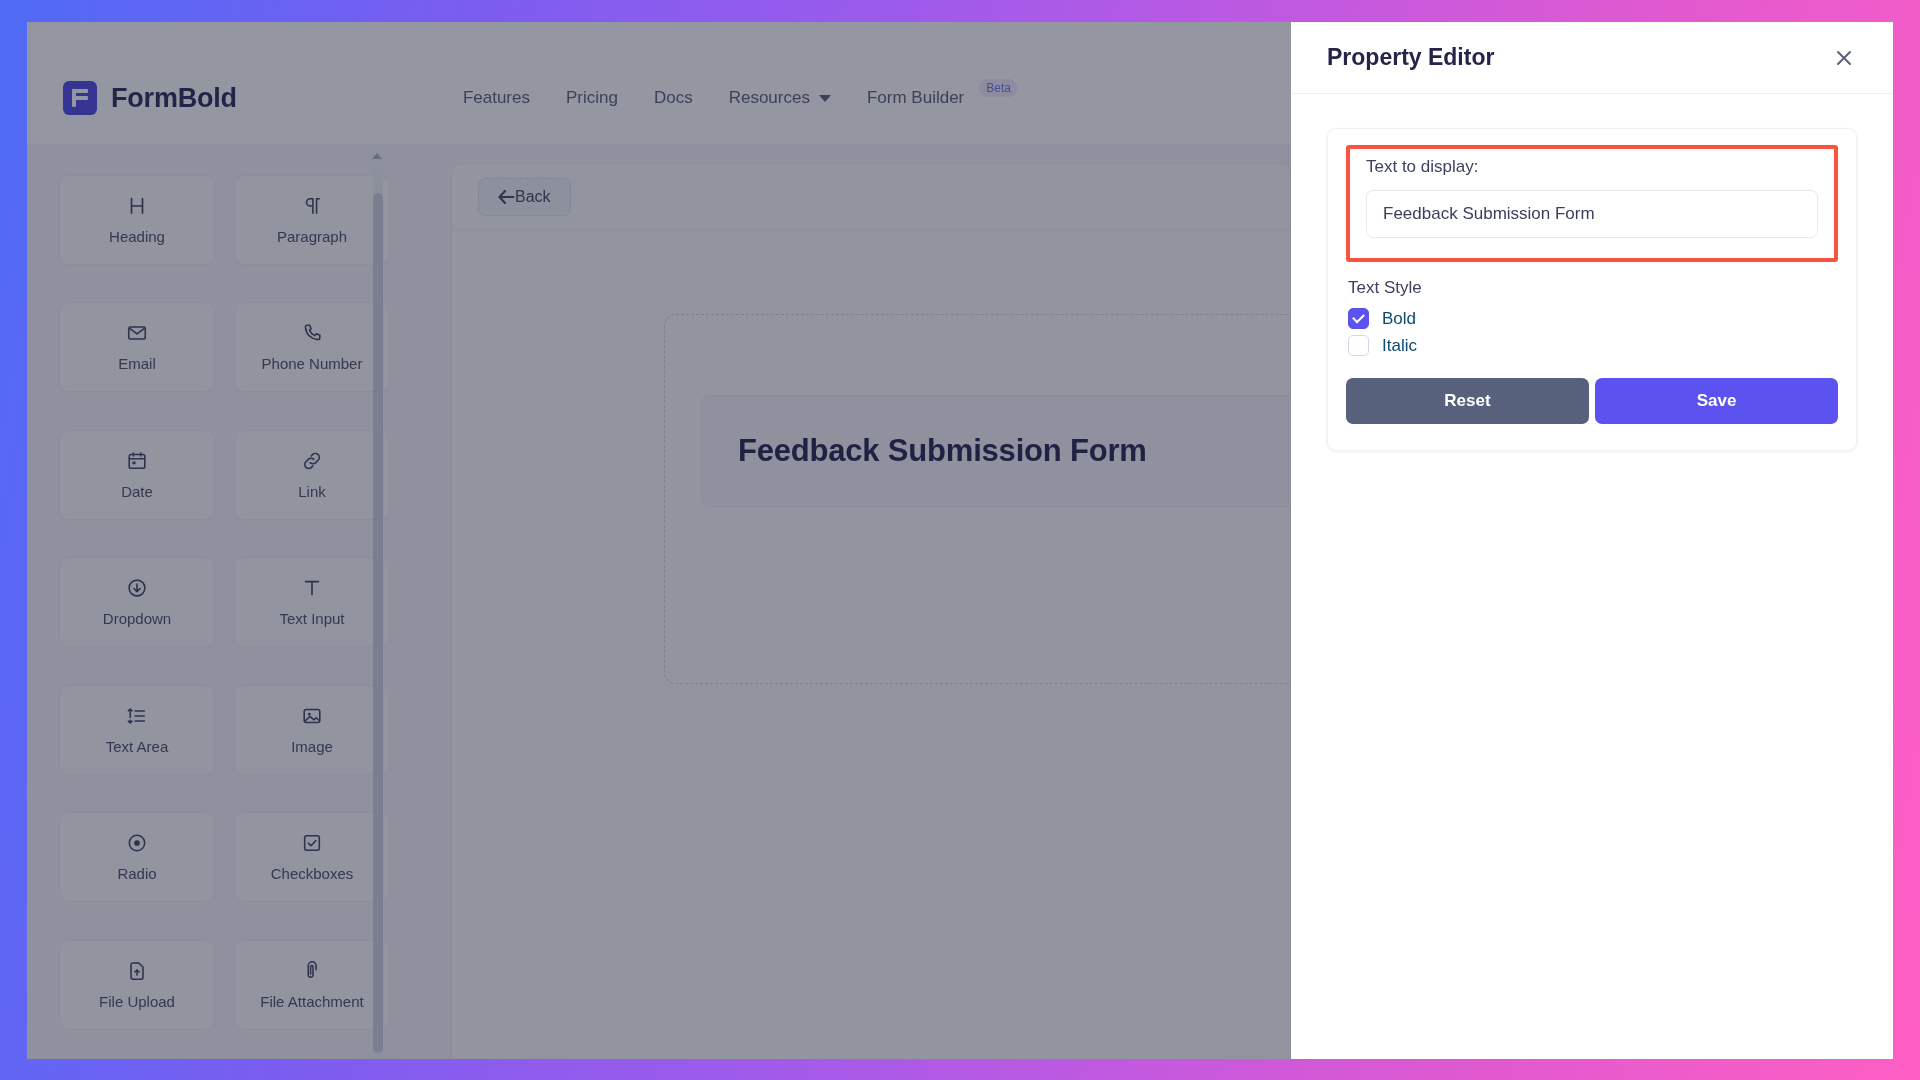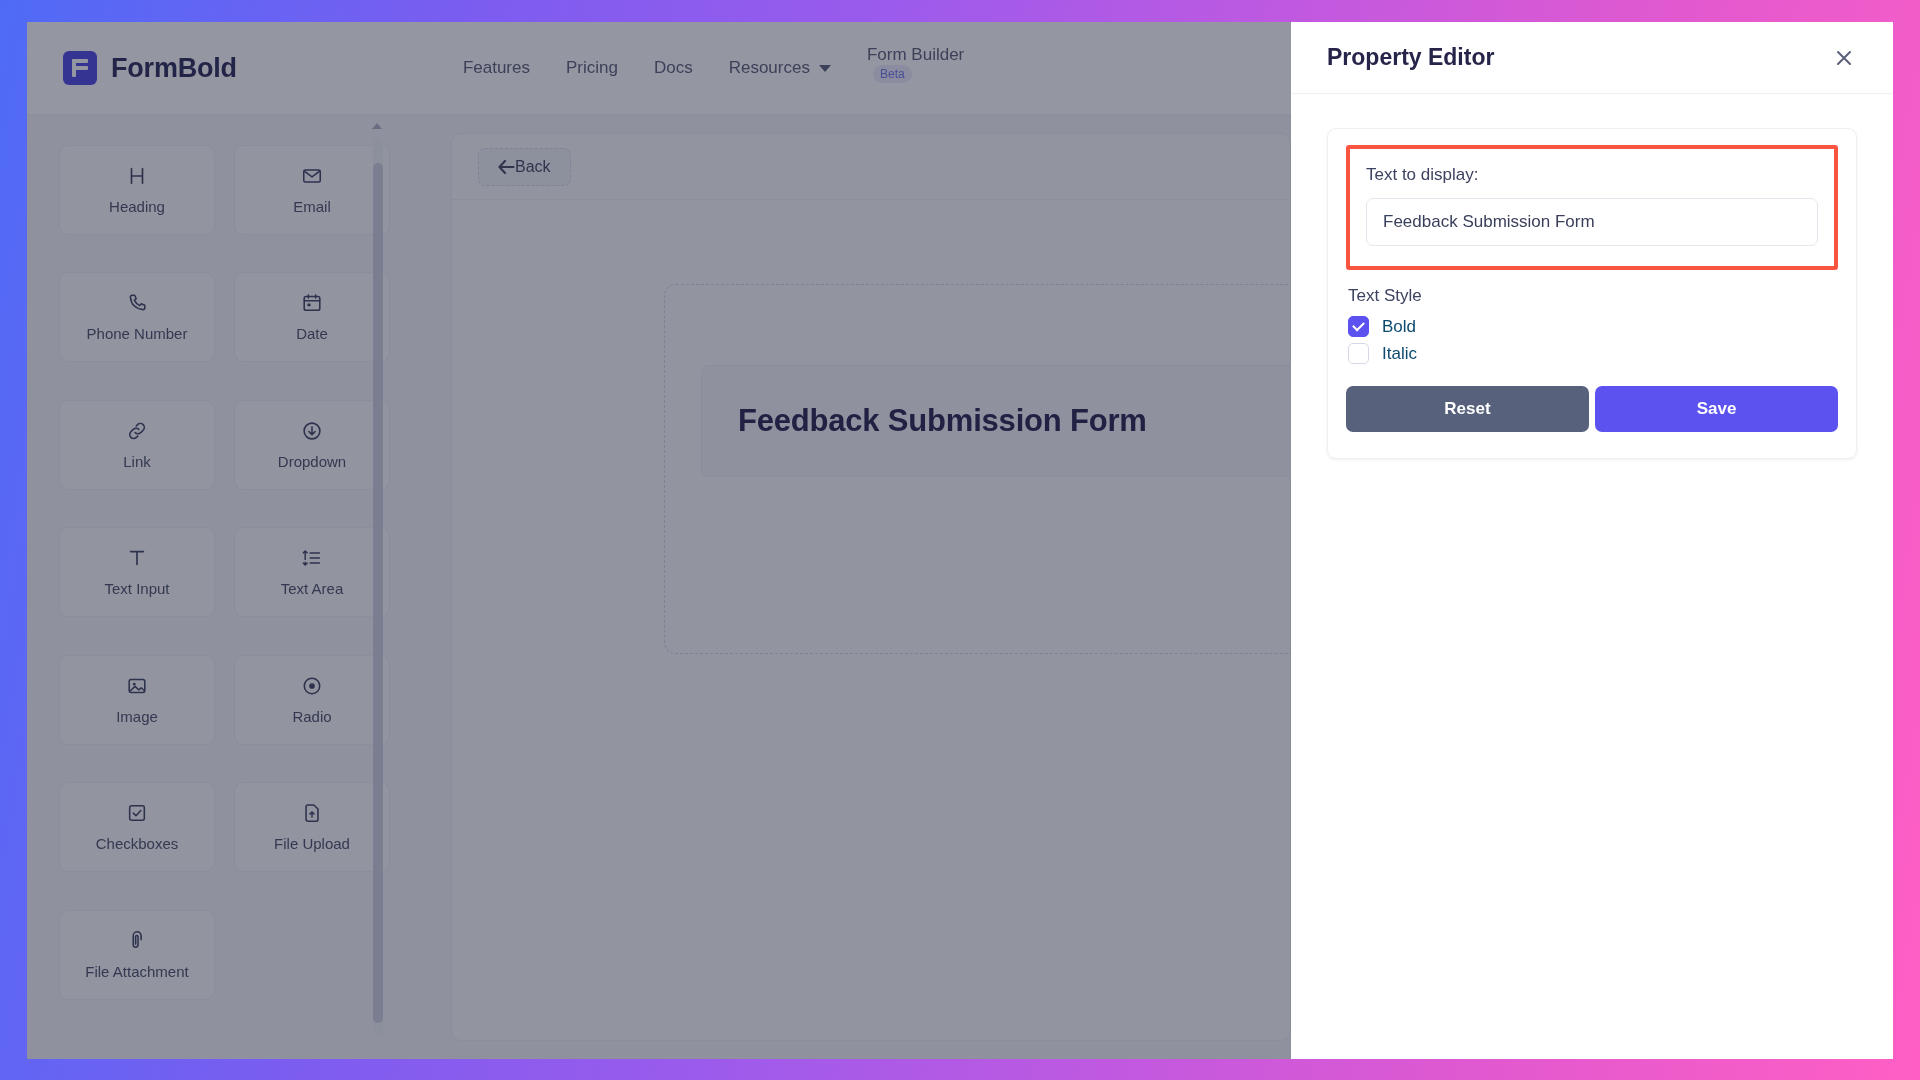--- a/index.html
+++ b/index.html
@@ -37,20 +37,21 @@
     z-index: 50;
   }
 
   
   #navbar {
     position: relative; height: 93px;
     background: #fff;
     display: flex; align-items: center;
     padding: 0 0 0 36px;
     border-bottom: 1px solid #eef0f5;
+    margin-top: 30px;
   }
   .brand { display: flex; align-items: center; gap: 14px; }
   .brand-mark {
     width: 34px; height: 34px; border-radius: 6px;
     background: #4f46e5; position: relative;
   }
   .brand-mark::before {
     content: ""; position: absolute; left: 9px; top: 8px;
     width: 4px; height: 18px; background: #fff; border-radius: 1px;
   }
@@ -67,21 +68,21 @@
     margin-left: 226px;
     font-size: 17px; color: #5a5f78;
   }
   .nav-link { cursor: pointer; display: flex; align-items: center; gap: 9px; }
   .chev { width: 0; height: 0; border-left: 6px solid transparent; border-right: 6px solid transparent; border-top: 7px solid #5a5f78; }
   .beta-badge {
     font-size: 12px; color: #6f74e8; background: #eeedfd;
     border-radius: 10px; padding: 2px 7px; margin-left: 6px;
     position: relative; top: -9px; text-align: center;
   }
-  .nav-builder { display: flex; align-items: flex-start; flex-direction: column; }
+  .nav-builder { display: flex; align-items: flex-start; }
 
   
   #builder-body { display: flex; height: 944px; background: #f5f6fa; }
 
   #palette-wrap { position: relative; width: 410px; flex: 0 0 410px; padding: 18px 0 0 0; }
   #palette {
     display: grid; grid-template-columns: 156px 156px; gap: 18px 19px;
     padding: 12px 0 40px 32px;
     height: 100%;
   }
@@ -159,21 +160,21 @@
   #pe-close svg { display: block; }
 
   #pe-body { padding: 34px 36px 0 36px; }
   #pe-card {
     background: #fff; border: 1px solid #eef0f5; border-radius: 9px;
     box-shadow: 0 1px 3px rgba(30,34,60,0.07);
     padding: 16px 18px 26px 18px;
   }
   #highlight-box {
     border: 4px solid #f9543f; border-radius: 3px;
-    padding: 16px 16px 20px 16px;
+    padding: 8px 16px 20px 16px;
   }
   #text-label { font-size: 17px; color: #3d4260; margin-bottom: 13px; }
   #text-input {
     width: 100%; height: 48px;
     border: 1px solid #e6e8f0; border-radius: 7px;
     padding: 0 16px; font-size: 17px; color: #3a3f5c;
     font-family: "Liberation Sans", sans-serif;
     outline: none; background: #fff;
   }
   #style-label { font-size: 17px; color: #3d4260; margin: 16px 0 10px 2px; }
@@ -237,20 +238,28 @@
 
       <div id="palette-wrap">
         <div id="palette">
             <div class="palette-card">
               <span class="palette-icon">
                 <svg width="22" height="22" viewBox="0 0 24 24">
                   <path d="M6 4v16M18 4v16M6 12h12" fill="none" stroke="currentColor" stroke-width="1.8" stroke-linecap="round"></path>
                 </svg>
               </span>
               <span class="palette-label">Heading</span>
+            </div>
+            <div class="palette-card">
+              <span class="palette-icon">
+                <svg width="22" height="22" viewBox="0 0 24 24">
+                  <path d="M13 4v16M17 4v16M13 4h-3a4 4 0 0 0 0 8h3M17 4h3" fill="none" stroke="currentColor" stroke-width="1.7" stroke-linecap="round" stroke-linejoin="round"></path>
+                </svg>
+              </span>
+              <span class="palette-label">Paragraph</span>
             </div>
             <div class="palette-card">
               <span class="palette-icon">
                 <svg width="22" height="22" viewBox="0 0 24 24">
                   <rect x="3" y="5.5" width="18" height="13" rx="1.6" fill="none" stroke="currentColor" stroke-width="1.7"></rect>
                   <path d="M3.6 6.6 12 13 20.4 6.6" fill="none" stroke="currentColor" stroke-width="1.7" stroke-linejoin="round"></path>
                 </svg>
               </span>
               <span class="palette-label">Email</span>
             </div>

